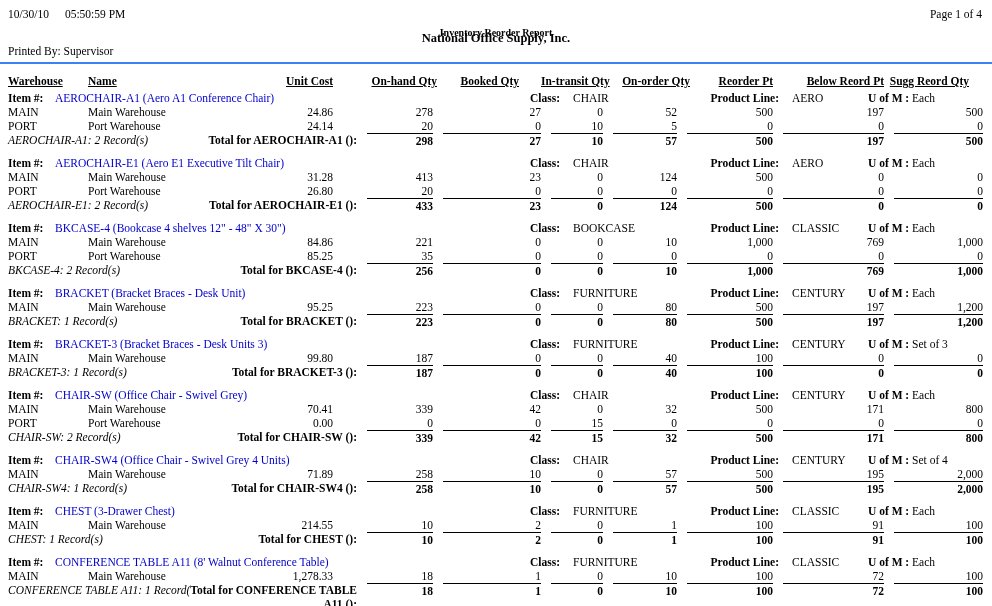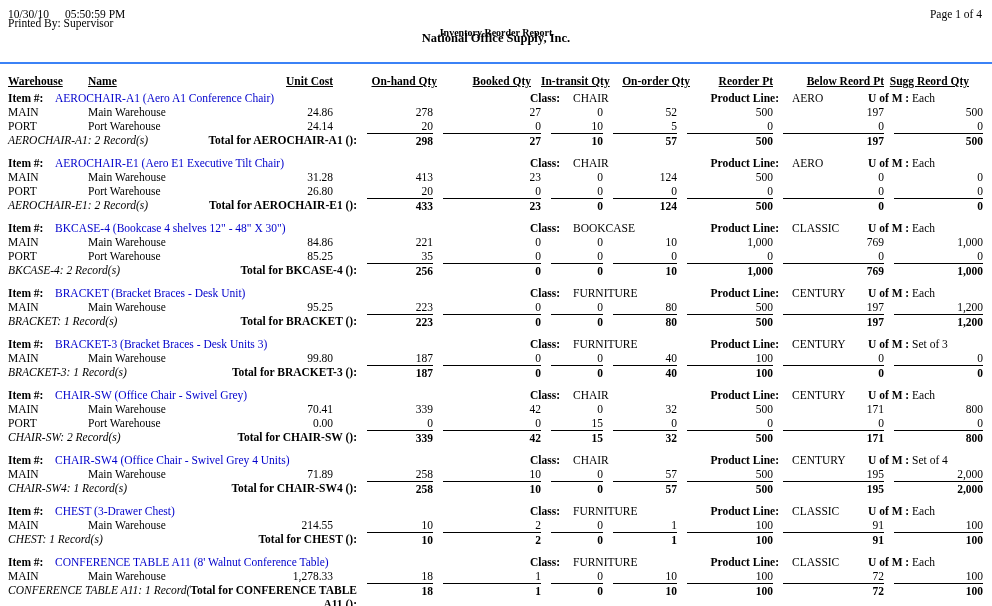--- a/index.html
+++ b/index.html
@@ -5,34 +5,34 @@
   html,body{margin:0;padding:0;}
   body{
     width:992px;height:606px;background:#fff;color:#000;
     font-family:"Liberation Serif",serif;font-size:11.5px;line-height:14px;
     overflow:hidden;position:relative;
   }
   
   .hdr{position:relative;height:62px;border-bottom:2px solid #3b82f6;}
   .hdr-left{position:absolute;left:8px;top:7px;}
   .hdr-left .time{margin-left:16px;}
-  .printed{position:absolute;left:8px;top:16px;}
+  .printed{position:absolute;left:8px;top:44px;}
   .company{position:absolute;left:0;right:0;top:7px;text-align:center;font-weight:bold;font-size:12.5px;margin-top:24px;}
   .rtitle{position:absolute;left:0;right:0;top:26px;text-align:center;font-weight:bold;font-size:10px;}
   .pageno{position:absolute;right:10px;top:7px;}
   
   .grid{display:grid;grid-template-columns:88px 150px 95px 100px 108px 62px 74px 96px 111px 99px;}
   .tgrid{display:grid;grid-template-columns:170px 187px 76px 108px 62px 74px 96px 111px 99px;}
   .num{text-align:right;}
   .row{min-height:14px;}
   
   .colhead{margin-top:10px;height:17px;font-weight:bold;}
   .colhead span{text-decoration:underline;white-space:nowrap;}
   .colhead .c1{padding-left:8px;}
-  .ch-booked{padding-right:10px;}
+  .ch-booked{padding-right:22px;}
   .ch-onorder{transform:translateX(13px);}
   .ch-onhand{transform:translateX(4px);}
   .ch-sugg{padding-right:14px;}
   
   .group{margin-bottom:8px;}
   .item-row{position:relative;height:14px;}
   .item-row>*{position:absolute;top:0;white-space:nowrap;}
   .blb{font-weight:bold;}
   .i-lbl{left:8px;}
   .i-name{left:55px;color:var(--link,#0000CC);text-decoration:none;cursor:pointer;}

